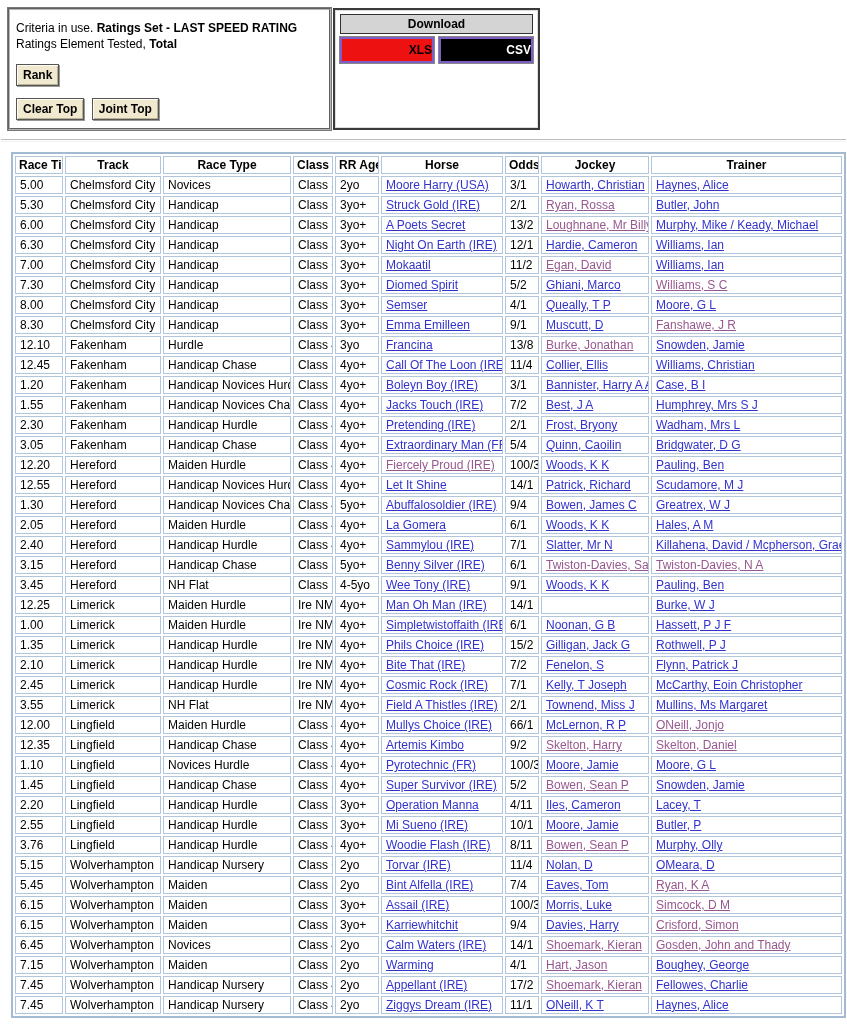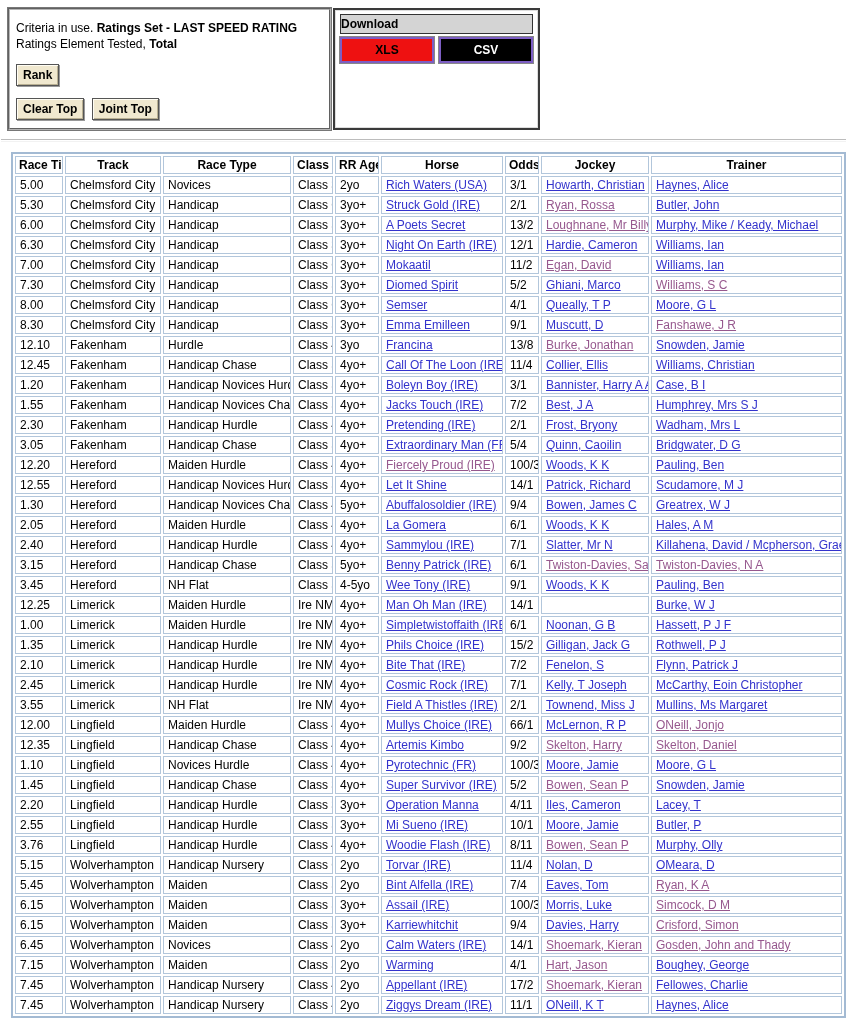--- a/index.html
+++ b/index.html
@@ -35,26 +35,26 @@
     width:193px;min-height:110px;
     border:2px solid #3a3a3a;
     box-shadow:inset 0 0 0 1px #ddd;
     margin-left:2px;
     padding:4px 5px;
     background:#fff;
   }
   .download-header{
     background:#d4d4d4;
     border:1px solid #333;
-    font-weight:bold;
+    font-weight:bold;text-align:center;
     padding:2px 0;margin-bottom:3px;
   }
   .dl-btn-row{display:flex;gap:5px;}
   .dl-btn{
-    flex:1;text-align:center;font-weight:bold;
+    flex:1;text-align:right;font-weight:bold;
     padding:4px 0;
     border:2px solid var(--btn-border);
     box-shadow:0 0 0 1px #888;
     cursor:pointer;
   }
   .dl-xls{background:var(--xls-red);color:#000;}
   .dl-csv{background:var(--csv-black);color:#fff;}
   .separator{
     margin:9px 1px 10px 1px;
     height:1px;
@@ -142,21 +142,21 @@
         <th>Trainer</th>
       </tr>
   </thead>
   <tbody>
       <tr>
         <td>5.00</td>
         <td>Chelmsford City</td>
         <td>Novices</td>
         <td>Class 3</td>
         <td>2yo</td>
-        <td><a>Rich Waters (USA)</a></td>
+        <td><a>Moore Harry (USA)</a></td>
         <td>3/1</td>
         <td><a>Howarth, Christian</a></td>
         <td><a>Haynes, Alice</a></td>
       </tr>
       <tr>
         <td>5.30</td>
         <td>Chelmsford City</td>
         <td>Handicap</td>
         <td>Class 6</td>
         <td>3yo+</td>
@@ -351,21 +351,21 @@
         <td>7/1</td>
         <td><a>Slatter, Mr N</a></td>
         <td><a>Killahena, David / Mcpherson, Graeme</a></td>
       </tr>
       <tr>
         <td>3.15</td>
         <td>Hereford</td>
         <td>Handicap Chase</td>
         <td>Class 5</td>
         <td>5yo+</td>
-        <td><a>Benny Patrick (IRE)</a></td>
+        <td><a>Benny Silver (IRE)</a></td>
         <td>6/1</td>
         <td><a class="visited">Twiston-Davies, Sam</a></td>
         <td><a class="visited">Twiston-Davies, N A</a></td>
       </tr>
       <tr>
         <td>3.45</td>
         <td>Hereford</td>
         <td>NH Flat</td>
         <td>Class 5</td>
         <td>4-5yo</td>

